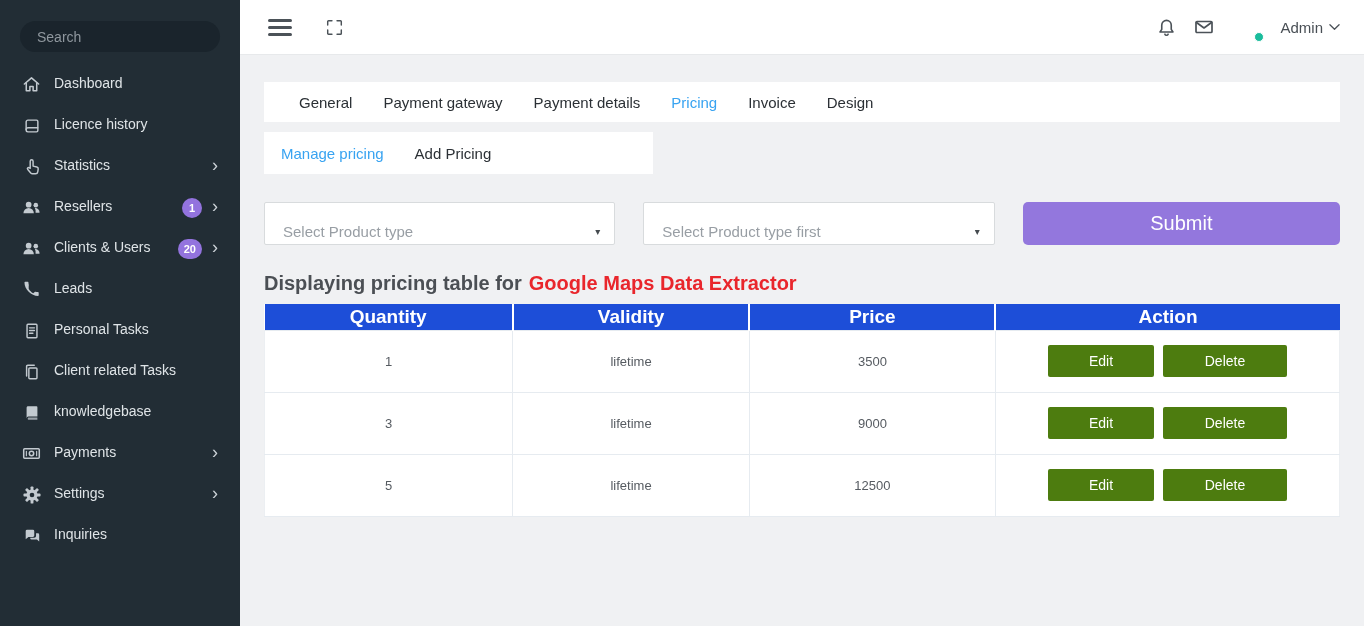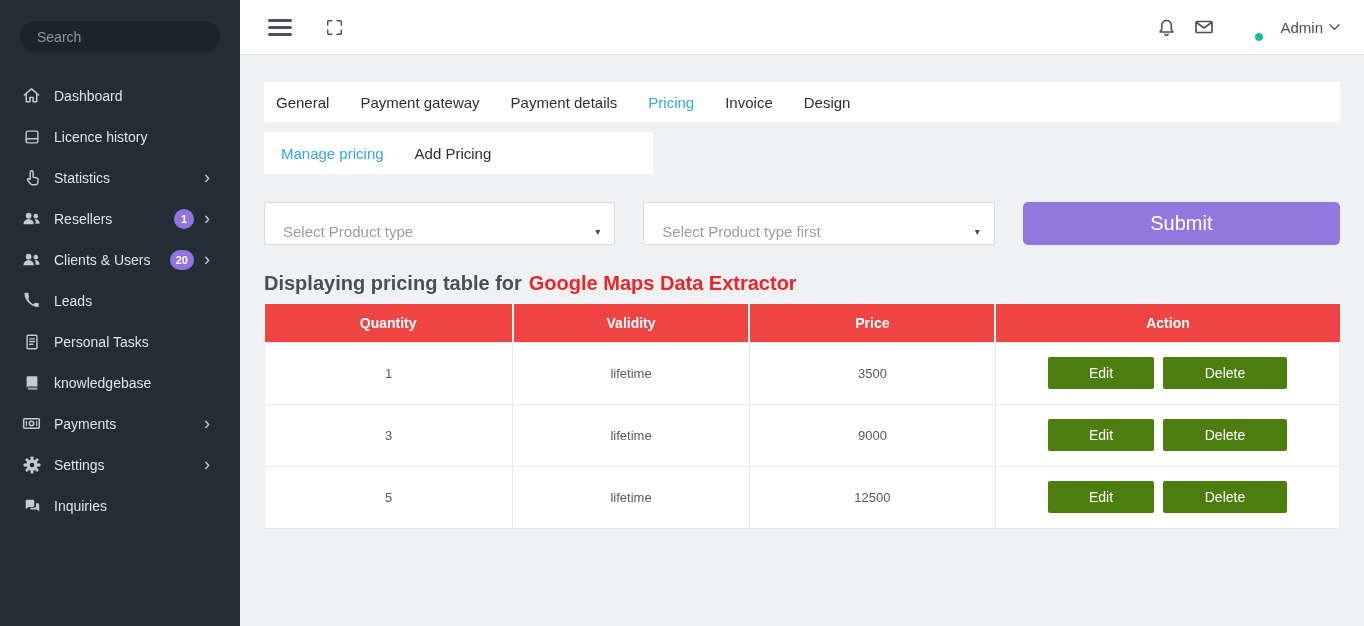--- a/index.html
+++ b/index.html
@@ -18,22 +18,22 @@
   .logo .red  { color:#e2574d; margin-left:8px; }
   .search-wrap { padding:21px 20px 0 20px; }
   .search-input {
     width:100%; height:31px; border:none; outline:none; border-radius:16px;
     background:#1a242c; color:#aeb6bc; font-size:14px; padding:0 17px;
     font-family:"Liberation Sans", sans-serif;
   }
   .search-input::placeholder { color:#8f979e; }
   .menu { margin-top:23px; }
   .side-item {
-    height:41px; display:flex; align-items:center;
-    padding:0 30px 0 22px; cursor:pointer; color:#dfe4e7;
+    height:41px; display:flex; 
+    padding:0 22px 0 22px; cursor:pointer; color:#dfe4e7;
   }
   .side-item .icon { width:19px; height:19px; margin-right:13px; display:flex; align-items:center; justify-content:center; flex:0 0 19px; }
   .side-item .icon svg { display:block; }
   .side-item .lbl { font-size:14px; white-space:nowrap; }
   .side-item .spacer { flex:1; }
   .badge {
     background:#9373de; color:#fff; font-size:11px; font-weight:bold;
     min-width:20px; height:20px; border-radius:10px; padding:0 6px;
     display:flex; align-items:center; justify-content:center; margin-right:10px;
   }
@@ -51,21 +51,21 @@
   .top-right { margin-left:auto; display:flex; align-items:center; gap:18px; }
   .avatar-wrap { position:relative; width:30px; height:30px; }
   .avatar { width:30px; height:30px; border-radius:50%; background:#ccd2d5; }
   .status-dot { position:absolute; right:-2px; bottom:0; width:10px; height:10px; border-radius:50%; background:#1abc9c; border:1.5px solid #fff; }
   .user { display:flex; align-items:center; gap:6px; cursor:pointer; }
   .user .name { font-size:15px; color:#494f55; }
 
   .content { padding:27px 24px 0 24px; }
 
   
-  .tabbar { background:#fff; height:40px; display:flex; align-items:center; padding:0 12px; gap:31px; }
+  .tabbar { background:#fff; height:40px; display:flex; align-items:center; padding:0 35px; gap:31px; }
   .tab { font-size:15px; color:#2b3035; cursor:pointer; white-space:nowrap; }
   .tab.active { color:#38a3f1; }
   .subtabbar { background:#fff; height:42px; width:389px; margin-top:10px; display:flex; align-items:center; padding:0 17px; gap:31px; }
 
   
   .filter-row { display:flex; gap:28px; margin-top:28px; }
   .filter-row > * { flex:1; height:43px; }
   .select {
     background:#fff; border:1px solid #d8dbdd; border-radius:2px;
     display:flex; align-items:center; padding:16px 14px 0 18px;
@@ -80,22 +80,22 @@
   
   .heading { margin-top:27px; font-size:20px; font-weight:bold; color:#4b4f54; }
   .heading .prefix { padding-right:7px; }
   .heading .product { color:#e9262c; }
 
   
   .ptable { width:100%; border-collapse:collapse; table-layout:fixed; margin-top:9px; background:#fff; }
   .ptable col.c1 { width:23.1%; } .ptable col.c2 { width:22.0%; }
   .ptable col.c3 { width:22.9%; } .ptable col.c4 { width:32.0%; }
   .ptable th {
-    background:#ef4444; color:#fff; font-size:14px; font-weight:bold;
-    height:38px; text-align:center; border-left:2px solid #fff;
+    background:#1d4ed8; color:#fff; font-size:19px; font-weight:bold;
+    height:26px; text-align:center; border-left:2px solid #fff;
   }
   .ptable th:first-child { border-left:none; }
   .ptable td {
     height:62px; text-align:center; vertical-align:middle;
     font-size:13px; color:#565b61; background:#fff;
     border:1px solid #e6ebf0;
   }
   .ptable tr td:first-child { border-left:1px solid #eceff2; }
   .ptable tr td:last-child { border-right:1px solid #eceff2; }
   .actions { display:flex; justify-content:center; align-items:center; gap:9px; }
@@ -194,20 +194,29 @@
       <div class="side-item">
         <span class="icon">
             <svg class="ic" width="18" height="18" viewBox="0 0 20 20">
               <rect x="4.5" y="2.5" width="11" height="15" rx="1"></rect>
               <path d="M7.3 6.5 H12.7 M7.3 9.5 H12.7 M7.3 12.5 H11"></path>
             </svg>
           </span>
         <span class="lbl">Personal Tasks</span>
       </div>
 
+      <div class="side-item">
+        <span class="icon">
+            <svg class="ic" width="18" height="18" viewBox="0 0 20 20">
+              <rect x="6.5" y="5.5" width="9" height="12" rx="1"></rect>
+              <path d="M4 14.5 V3.8 a1.3 1.3 0 0 1 1.3 -1.3 H12.5"></path>
+            </svg>
+          </span>
+        <span class="lbl">Client related Tasks</span>
+      </div>
 
       <div class="side-item">
         <span class="icon">
             <svg class="icf" width="18" height="18" viewBox="0 0 20 20">
               <path d="M5 2.5 h10 a1 1 0 0 1 1 1 V14 H6 a2 2 0 0 0 -2 1.8 V4.5 a2 2 0 0 1 1 -2 Z"></path>
               <path d="M6 15 h10 v2.5 H6 a1.4 1.4 0 0 1 0 -2.5 Z" opacity="0.75"></path>
             </svg>
           </span>
         <span class="lbl">knowledgebase</span>
       </div>

